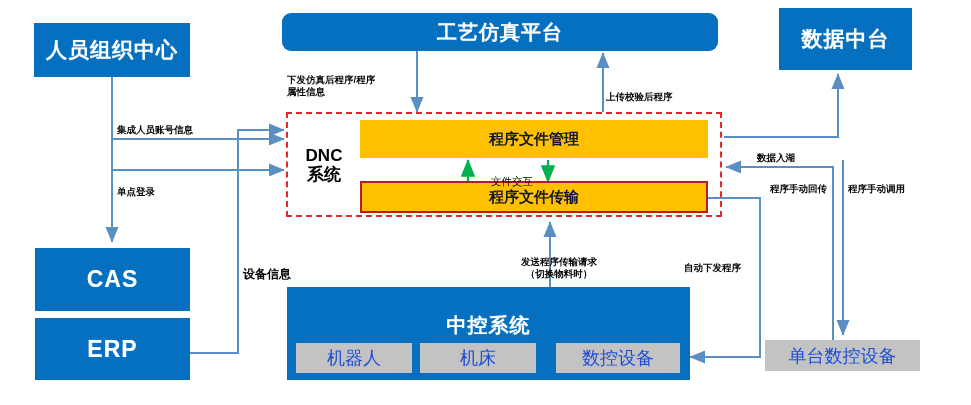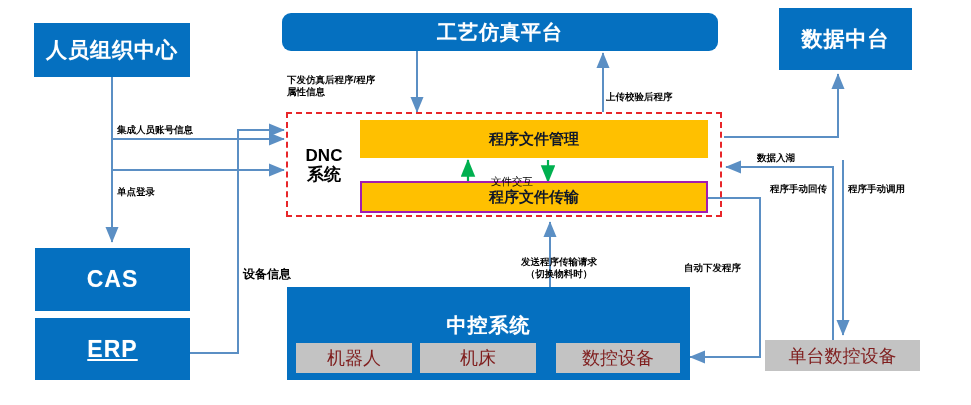--- a/index.html
+++ b/index.html
@@ -34,26 +34,26 @@
   .rounded {
     border-radius: 9px;
   }
   
   .yellow-box {
     background: #ffc000;
     color: #0f172a;
     font-weight: bold;
   }
   .yellow-box.bordered {
-    border: 2px solid #a21caf;
+    border: 2px solid #b91c1c;
   }
   
   .gray-chip {
     background: #c3c3c3;
-    color: #7f1d1d;
+    color: #1d4ed8;
     font-family: "DejaVu Serif", "Liberation Serif", serif;
     font-weight: normal;
   }
   
   .dashed-container {
     position: absolute;
     box-sizing: border-box;
     border: 2px dashed #e8262a;
     background: transparent;
   }
@@ -146,21 +146,21 @@
   </div>
 
   <div class="box blue-box rounded" style="left:282px; top:13px; width:436px; height:38px; font-size:20px;">
     <span>工艺仿真平台</span>
   </div>
 
   <div class="box blue-box" style="left:35px; top:248px; width:155px; height:63px; font-size:23px;">
     <span>CAS</span>
   </div>
 
-  <div class="box blue-box" style="left:35px; top:318px; width:155px; height:62px; font-size:23px;text-decoration:underline;">
+  <div class="box blue-box" style="left:35px; top:318px; width:155px; height:62px; font-size:23px;">
     <span>ERP</span>
   </div>
 
   <div class="box blue-box" style="left:287px; top:287px; width:403px; height:93px; align-items:flex-start;
               justify-content:center; font-size:20px; padding-top:25px;">
     <span>中控系统</span>
   </div>
 
   <div class="box gray-chip" style="left:296px; top:343px; width:116px; height:30px; font-size:18px;">
     <span>机器人</span>

